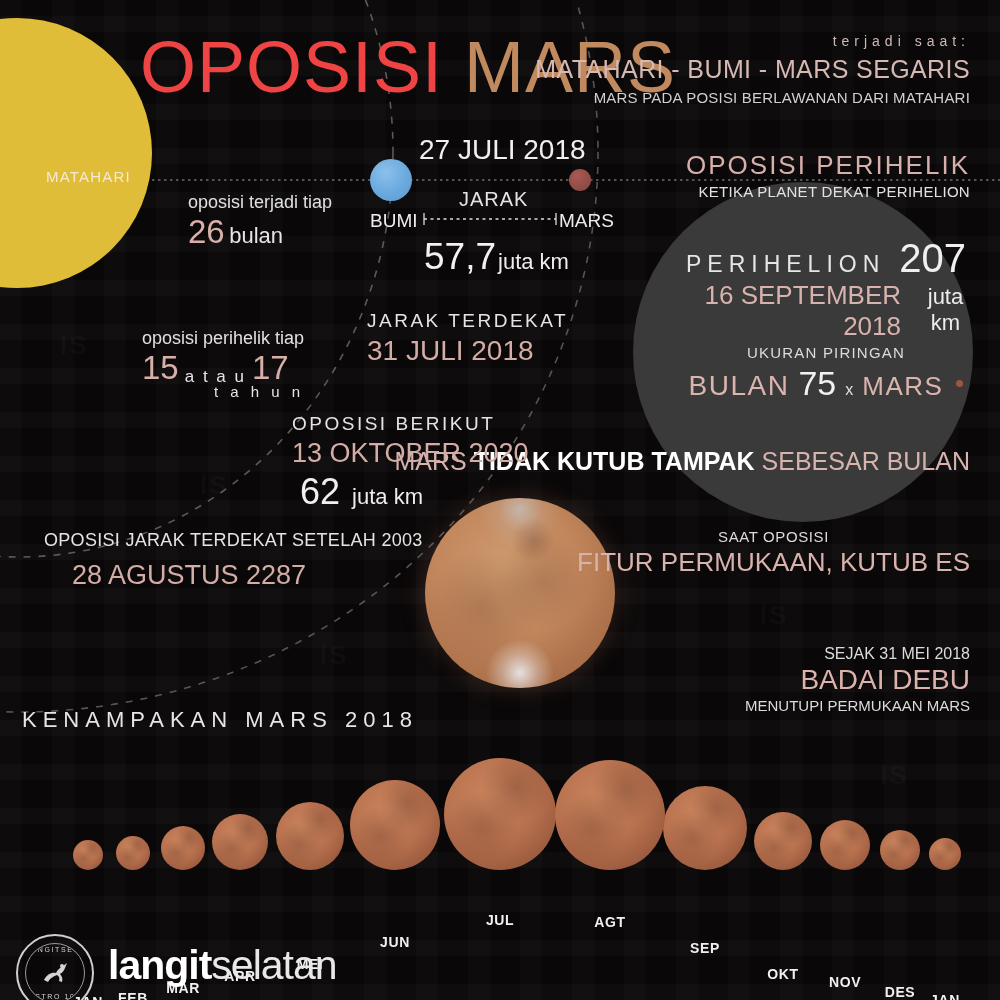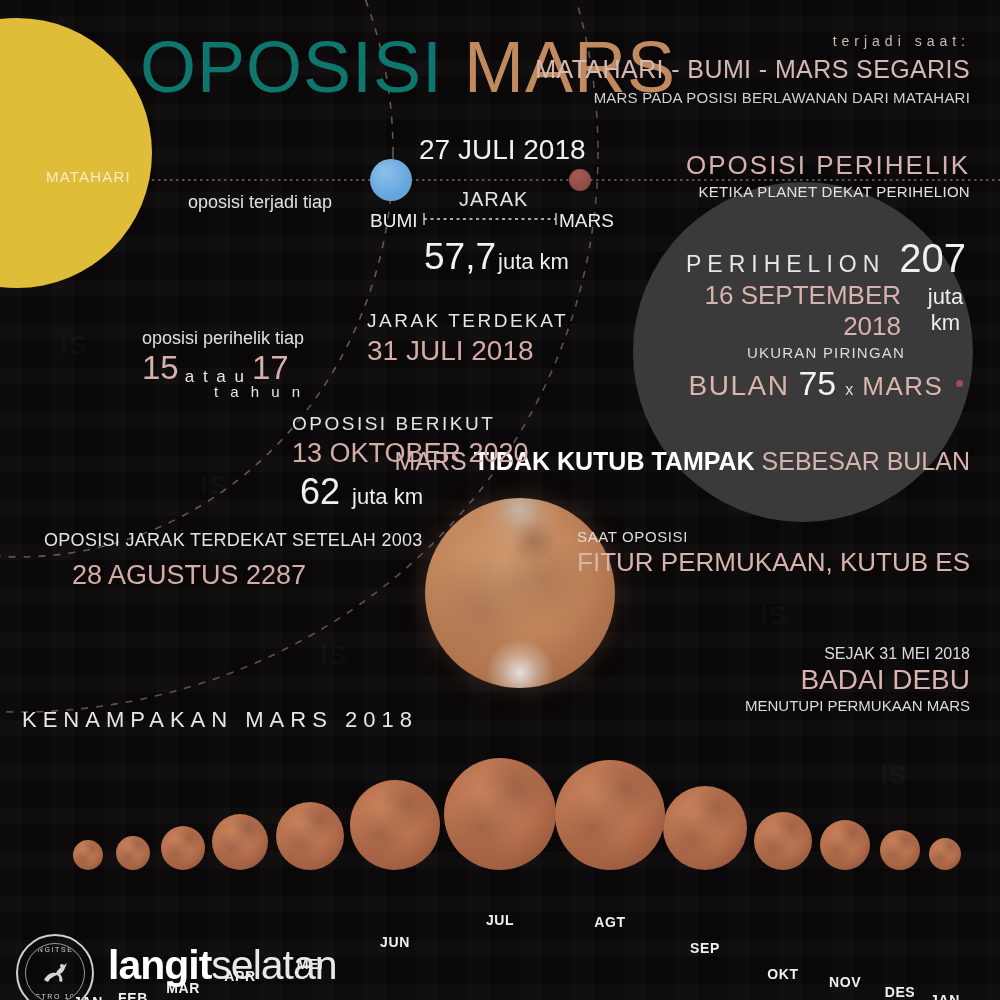--- a/index.html
+++ b/index.html
@@ -42,21 +42,21 @@
       radial-gradient(circle at 57% 22%, rgba(104,62,44,0.35) 0%, rgba(0,0,0,0) 12%),
       radial-gradient(circle at 42% 36%, #cf9a6e 0%, #c2875c 42%, #a86c47 78%, #7e4c33 100%);
     box-shadow:0 0 26px rgba(190,130,90,0.22);}
 
   
   #orbits{position:absolute;inset:0;pointer-events:none;}
 
   
   #title{position:absolute;left:140px;top:26px;font-size:72px;letter-spacing:1px;
          font-weight:300;white-space:nowrap;}
-  #title .t1{color:#0f766e;font-weight:200;}
+  #title .t1{color:#ef4444;font-weight:200;}
   #title .t2{color:#c08a5e;font-weight:200;}
 
   
   #hdr{position:absolute;right:30px;top:33px;text-align:right;}
   #hdr .l1{color:#cfb9b4;font-size:14px;letter-spacing:5px;}
   #hdr .l2{color:#d6b9b3;font-size:25px;letter-spacing:0.4px;margin-top:6px;}
   #hdr .l3{color:#d0d0d0;font-size:15px;letter-spacing:0.2px;margin-top:5px;}
 
   
   #perihelik{position:absolute;right:30px;top:150px;text-align:right;}
@@ -117,21 +117,21 @@
   #berikut .b{color:#d4aca6;font-size:27px;margin-top:3px;}
   #berikut .c{display:flex;align-items:baseline;gap:12px;margin-top:2px;padding-left:8px;}
   #berikut .n{color:#f0f0f0;font-size:36px;font-weight:300;}
   #berikut .u{color:#ededed;font-size:22px;font-weight:300;}
 
   #setelah{position:absolute;left:44px;top:530px;}
   #setelah .a{color:#e4e4e4;font-size:18px;letter-spacing:0.3px;}
   #setelah .b{color:#d4aca6;font-size:27px;margin-top:9px;padding-left:28px;}
 
   
-  #fitur{position:absolute;right:30px;top:528px;text-align:left;margin-left:20px;}
+  #fitur{position:absolute;right:30px;top:528px;text-align:center;margin-left:20px;}
   #fitur .a{color:#dcdcdc;font-size:15px;letter-spacing:0.6px;}
   #fitur .b{color:#d8b2ac;font-size:26px;margin-top:2px;}
   #fitur .c{color:#dcdcdc;font-size:15px;margin-top:2px;}
 
   #badai{position:absolute;right:30px;top:645px;text-align:right;}
   #badai .a{color:#dcdcdc;font-size:16px;}
   #badai .b{color:#dcb2ac;font-size:28px;margin-top:1px;}
   #badai .c{color:#dcdcdc;font-size:15px;margin-top:1px;}
 
   
@@ -219,20 +219,24 @@
       <span class="reddot"></span>
     </div>
   </div>
 
   <div id="notampak">
     <span class="soft">MARS </span><span class="bold">TIDAK KUTUB TAMPAK</span><span class="soft"> SEBESAR BULAN</span>
   </div>
 
   <div id="tiap26">
     <div class="c">oposisi terjadi tiap</div>
+    <div class="r">
+      <span class="n">26</span>
+      <span class="u">bulan</span>
+    </div>
   </div>
 
   <div id="tiap15">
     <div class="c">oposisi perihelik tiap</div>
     <div class="r">
       <span class="n">15</span>
       <span class="w">a t a u</span>
       <span class="n">17</span>
     </div>
     <div class="y">t a h u n</div>

